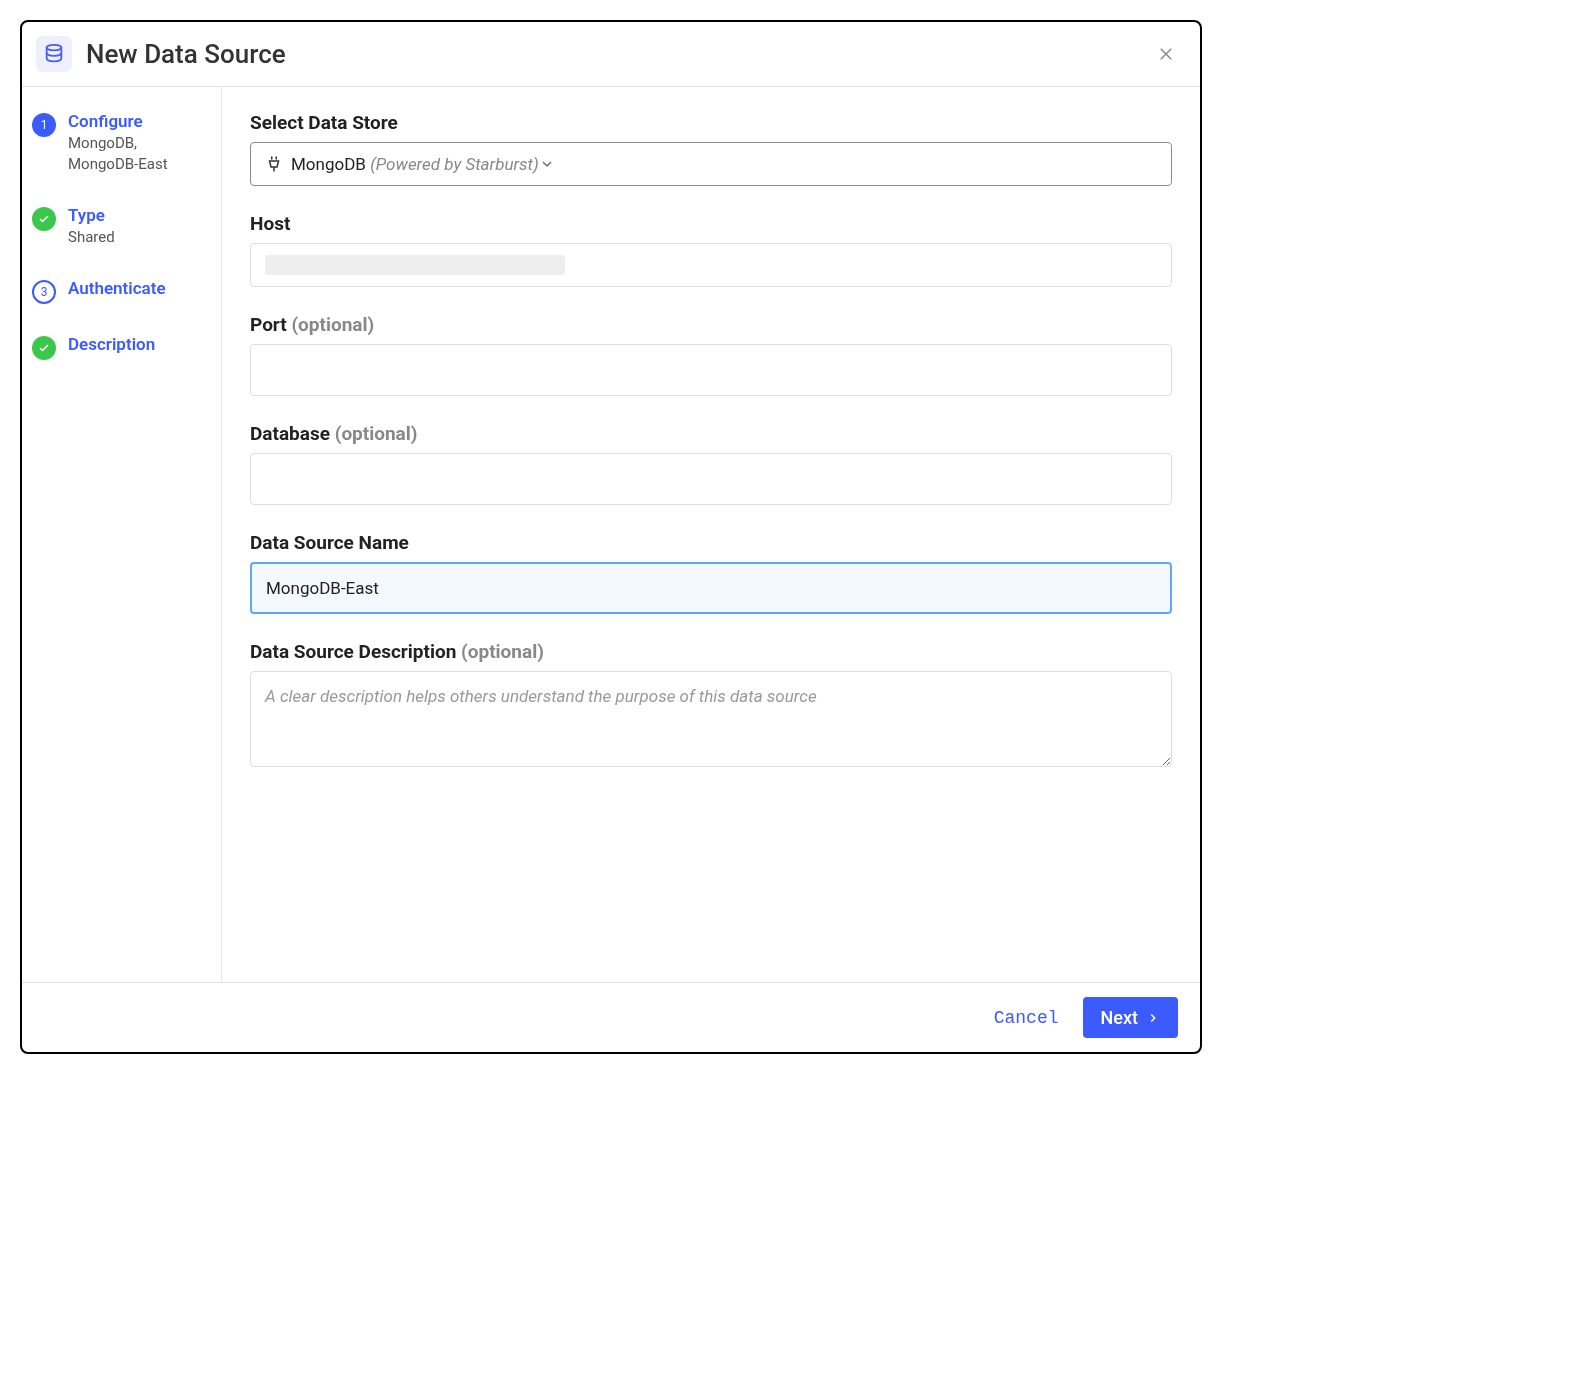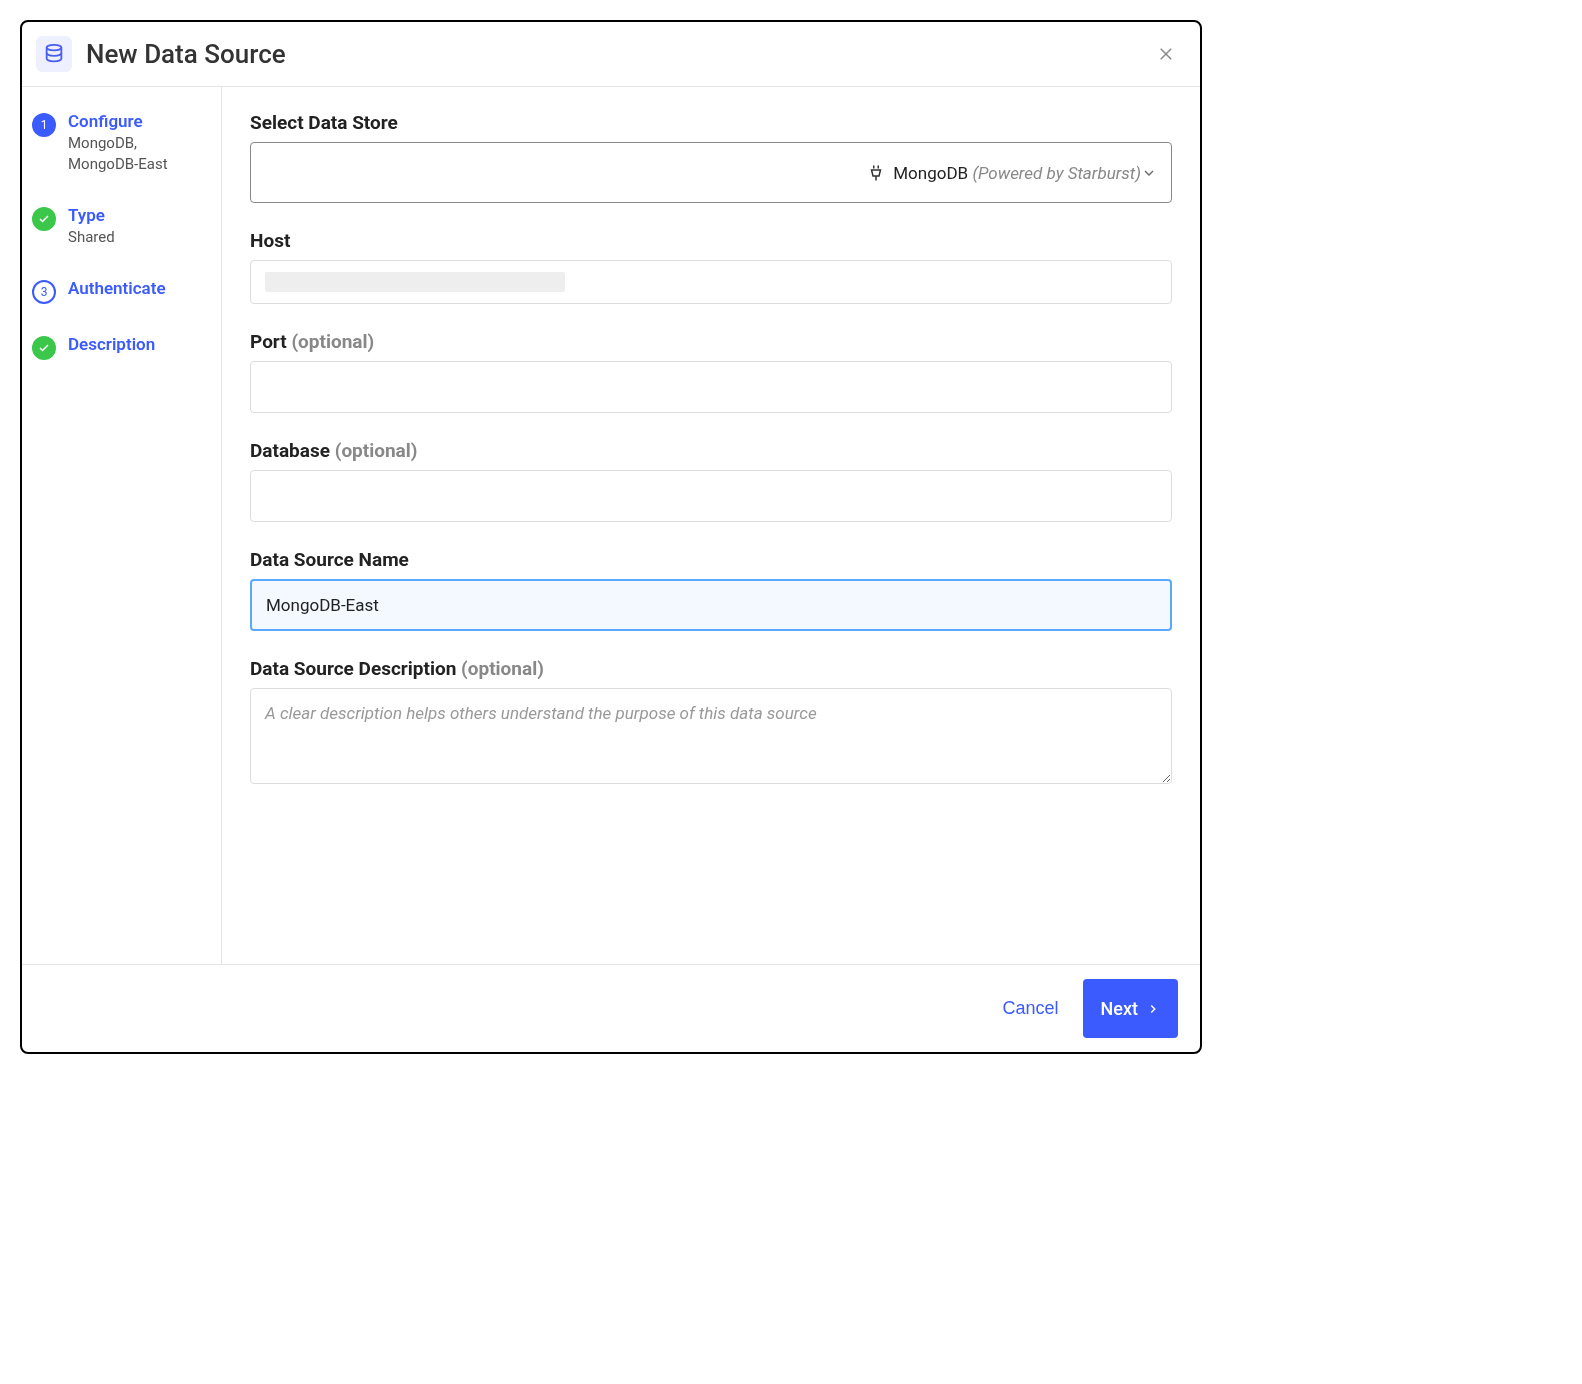--- a/index.html
+++ b/index.html
@@ -154,25 +154,25 @@
       font-weight: 700;
       color: #222;
     }
     .form-label .optional {
       color: #888;
       font-weight: 700;
     }
     .select-box {
       border: 1px solid #888;
       border-radius: 4px;
-      height: 61px;
+      height: 44px;
       padding: 0 14px;
       display: flex;
       align-items: center;
-      justify-content: flex-end;
+      justify-content: flex-start;
       cursor: pointer;
       background: #fff;
     }
     .select-left {
       display: flex;
       align-items: center;
       gap: 8px;
     }
     .plug-icon {
       width: 18px;
@@ -237,28 +237,28 @@
       align-items: center;
       gap: 24px;
     }
     .cancel-btn {
       color: #3b5bff;
       font-size: 18px;
       font-weight: 500;
       cursor: pointer;
       background: none;
       border: none;
-      font-family: Liberation Sans, sans-serif;
+      font-family: Liberation Mono, monospace;
     }
     .next-btn {
       background: #3b5bff;
       color: #fff;
       border: none;
       border-radius: 4px;
-      padding: 19px 18px;
+      padding: 10px 18px;
       font-size: 18px;
       font-weight: 500;
       cursor: pointer;
       display: flex;
       align-items: center;
       gap: 8px;
       font-family: inherit;
     }
     .next-btn svg {
       width: 14px;

